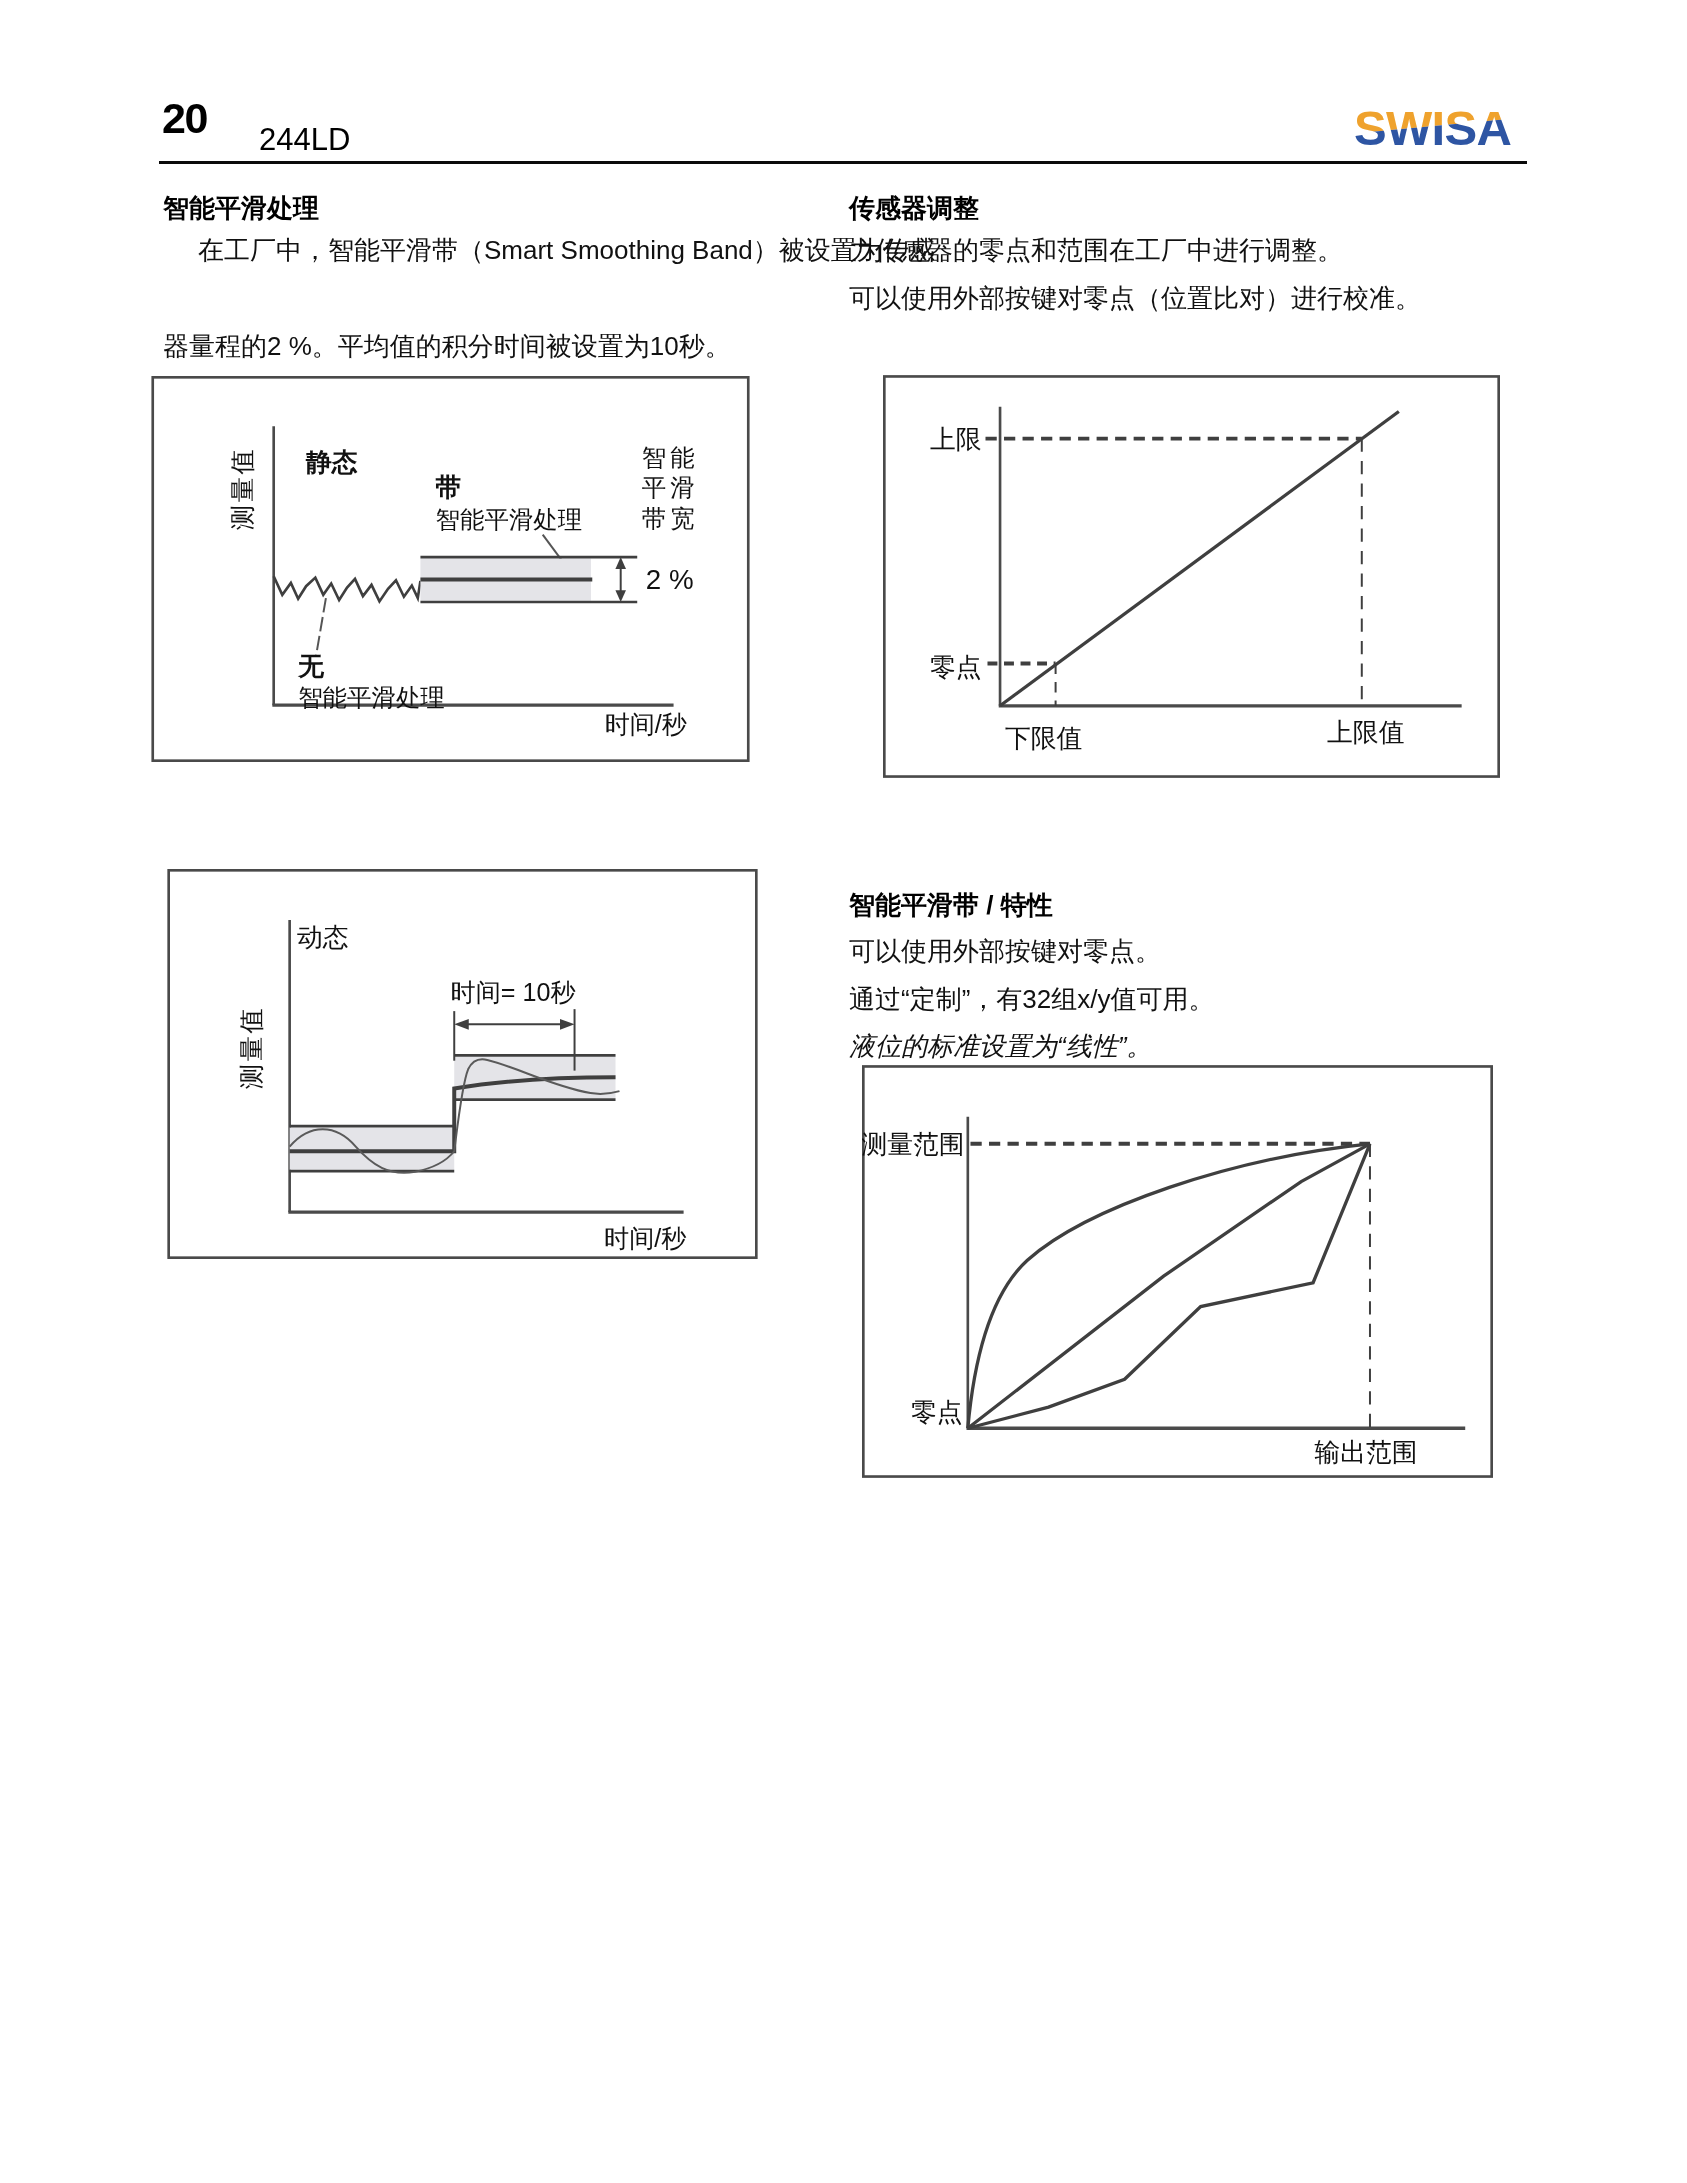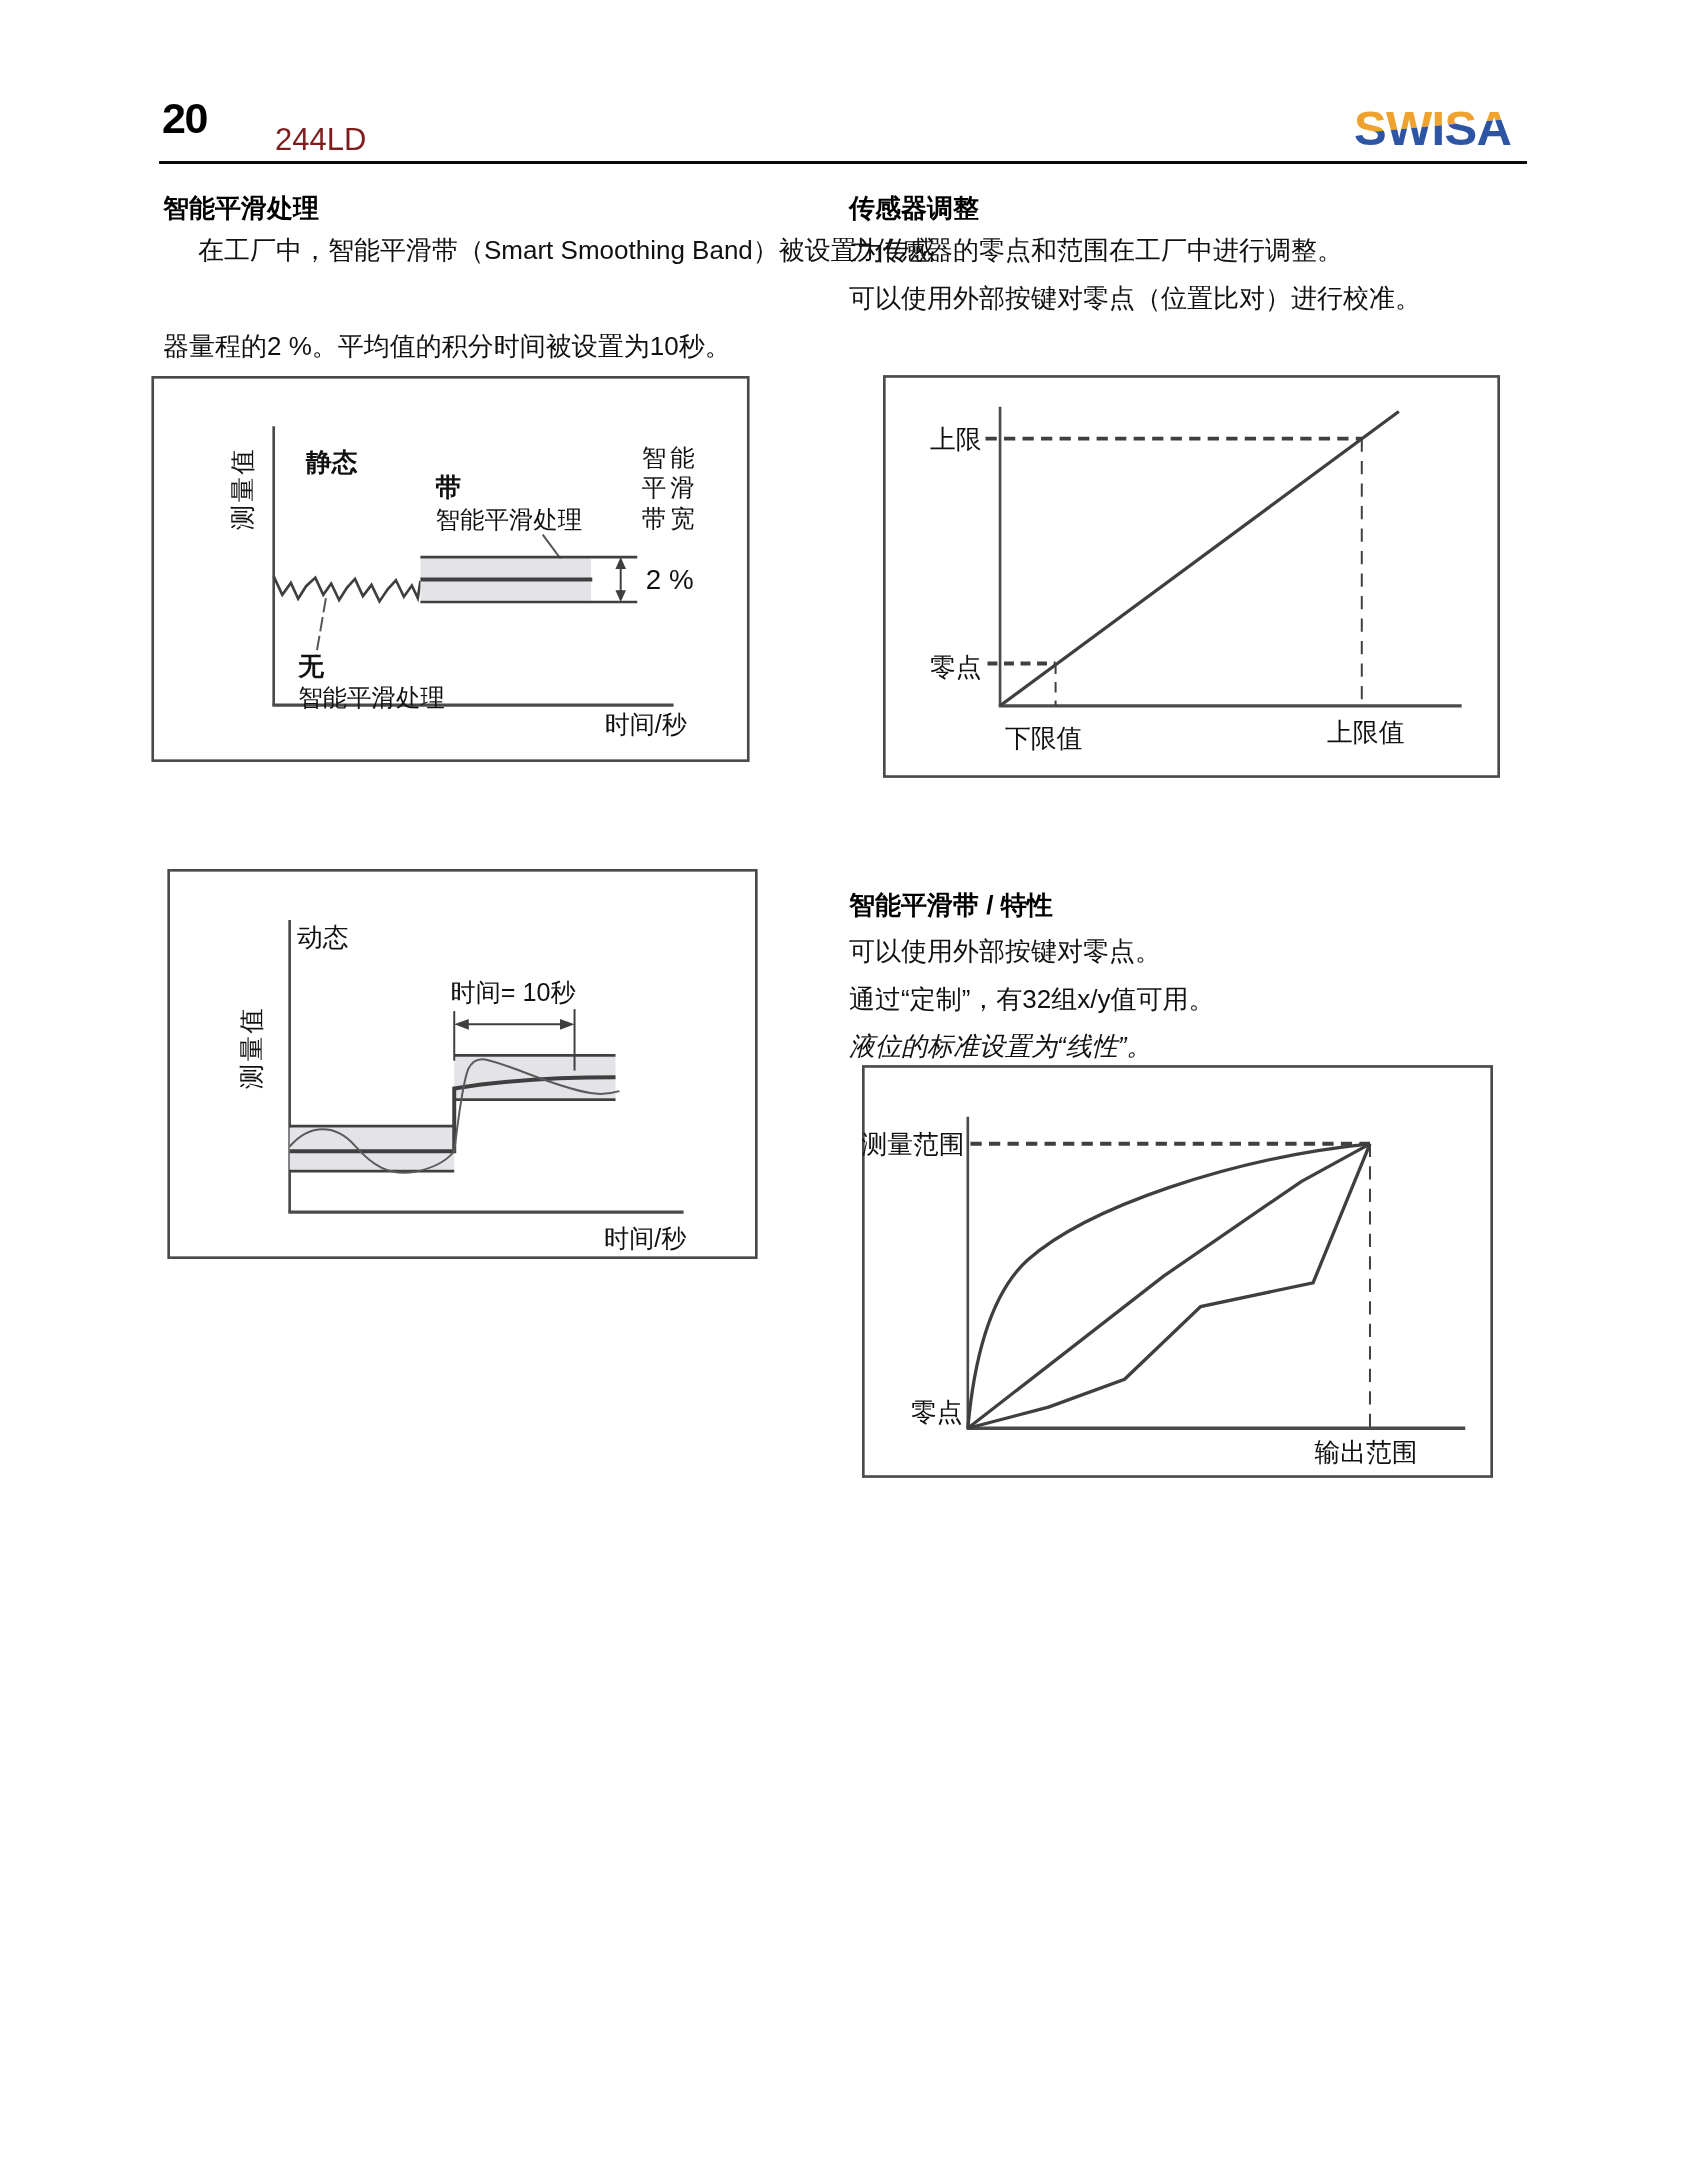--- a/index.html
+++ b/index.html
@@ -3,21 +3,21 @@
 <meta charset="utf-8">
 <style>
   html,body{margin:0;padding:0;background:#ffffff;}
   .page{
     position:relative;width:1687px;height:2183px;background:#ffffff;overflow:hidden;
     font-family:"Liberation Sans","DejaVu Sans",sans-serif;color:#111;
   }
   .abs{position:absolute;}
   
   .pagenum{position:absolute;left:162px;top:94px;font-size:43px;font-weight:bold;color:#000;letter-spacing:-1.3px;}
-  .model{position:absolute;left:259px;top:122px;font-size:31px;color:#7f1d1d;margin-left:16px;}
+  .model{position:absolute;left:259px;top:122px;font-size:31px;color:#000000;}
   .logo{position:absolute;left:1354px;top:105px;width:172px;height:46px;}
   .logo span{position:absolute;left:0;top:0;font-size:49px;font-weight:bold;letter-spacing:-0.7px;line-height:46px;}
   .logo .logo-top{clip-path:polygon(0 0,100% 0,100% 30%,0 62%);}
   .logo .logo-bottom{clip-path:polygon(0 62%,100% 30%,100% 100%,0 100%);}
   .rule{position:absolute;left:159px;top:161px;width:1368px;height:3.3px;background:#0a0a0a;}
   
   .h{font-size:26px;font-weight:bold;white-space:nowrap;color:#000;}
   .t{font-size:26px;white-space:nowrap;color:#111;}
   
   .fig{position:absolute;}

